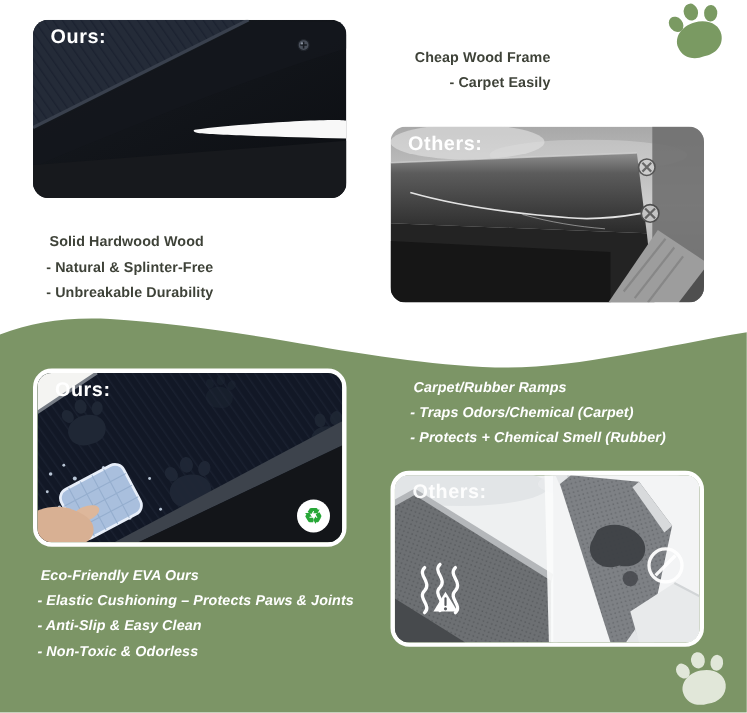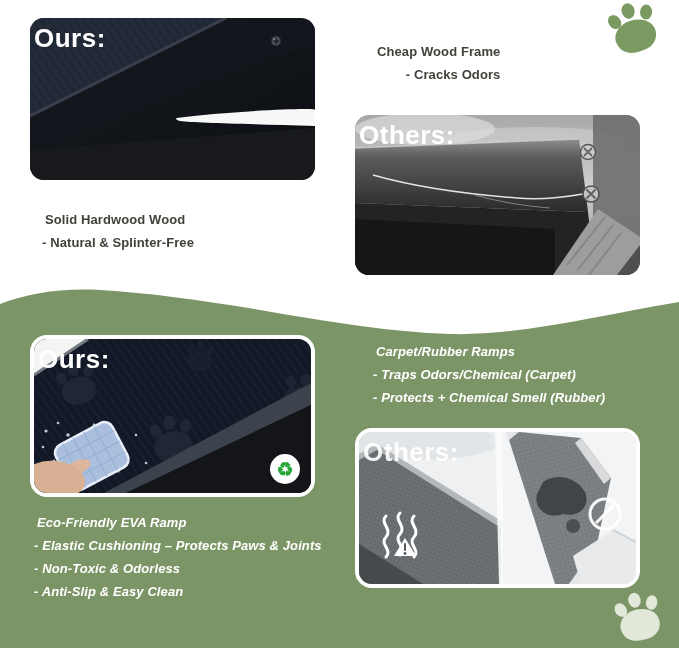--- a/index.html
+++ b/index.html
@@ -4,21 +4,21 @@
 <style>
   html,body{margin:0;padding:0;background:#fff;}
   .page{position:relative;width:679px;height:648px;background:#ffffff;overflow:hidden;
         font-family:"Liberation Sans",sans-serif;}
   .wave{position:absolute;left:0;top:0;width:679px;height:648px;z-index:0;}
   .corner-paw{position:absolute;z-index:1;}
   .paw-top{left:604px;top:2px;transform:rotate(-16deg);}
   .paw-bottom{left:610px;top:592px;transform:rotate(-12deg);}
   .photo{position:absolute;border-radius:14px;overflow:hidden;z-index:2;}
   .photo svg{display:block;width:100%;height:100%;}
-  .photo-label{position:absolute;top:5px;left:4px;font-size:26px;font-weight:700;color:#fff;
+  .photo-label{position:absolute;top:5px;left:16px;font-size:18px;font-weight:700;color:#fff;
                letter-spacing:.5px;z-index:3;}
   .p1{left:30px;top:18px;width:285px;height:162px;}
   .p2{left:355px;top:115px;width:285px;height:160px;}
   .p3{left:30px;top:335px;width:277px;height:154px;border:4px solid #fff;border-radius:17px;}
   .p4{left:355px;top:428px;width:277px;height:152px;border:4px solid #fff;border-radius:17px;}
   .dim{opacity:.92;}
   .tb{position:absolute;z-index:2;font-size:13px;font-weight:700;letter-spacing:.1px;white-space:nowrap;}
   .tb .line{line-height:16px;margin-bottom:7px;}
   .tb .heading{padding-left:3px;}
   .tb-dark{color:#3e4238;}
@@ -80,21 +80,21 @@
         <circle r="5" fill="#4a505b" stroke="#20242b" stroke-width="1"></circle>
         <path d="M-3,0 H3 M0,-3 V3" stroke="#171b21" stroke-width="1.4"></path>
         <circle cx="-1.5" cy="-1.5" r="1" fill="#8b93a0"></circle>
       </g>
     </svg>
     <div class="photo-label">Ours:</div>
   </div>
 
   <div class="tb tb-dark tb1">
     <div class="line heading">Cheap Wood Frame</div>
-    <div class="line">- Cracks Odors</div>
+    <div class="line">- Carpet Easily</div>
   </div>
 
   <div class="photo p2">
     <svg viewBox="0 0 285 160" preserveAspectRatio="none">
       <defs>
         <linearGradient id="p2bg" x1="0" y1="0" x2="0" y2="1">
           <stop offset="0" stop-color="#a8a8a8"></stop>
             <stop offset=".45" stop-color="#cfcfcf"></stop>
             <stop offset="1" stop-color="#8e8e8e"></stop>
         </linearGradient>
@@ -125,20 +125,21 @@
         <circle r="8" fill="#c4c4c4" stroke="#4e4e4e" stroke-width="1.5"></circle>
         <path d="M-4.5,-4.5 L4.5,4.5 M-4.5,4.5 L4.5,-4.5" stroke="#636363" stroke-width="2"></path>
       </g>
     </svg>
     <div class="photo-label">Others:</div>
   </div>
 
   <div class="tb tb-dark tb2">
     <div class="line heading">Solid Hardwood Wood</div>
     <div class="line">- Natural &amp; Splinter-Free</div>
+    <div class="line">- Unbreakable Durability</div>
   </div>
 
   <div class="photo p3">
     <svg viewBox="0 0 277 154" preserveAspectRatio="none">
       <defs>
         <pattern id="p3t" width="7" height="7" patternUnits="userSpaceOnUse" patternTransform="rotate(-35)">
           <rect width="7" height="7" fill="#121826"></rect>
           <line x1="0" y1="0" x2="0" y2="7" stroke="#1a2130" stroke-width="2.5"></line>
         </pattern>
       </defs>
@@ -229,19 +230,19 @@
       <line x1="254" y1="98" x2="277" y2="110" stroke="#d2d5d7" stroke-width="2"></line>
       <g transform="translate(246,82)" stroke="#fff" fill="none" stroke-width="3" opacity=".95">
         <circle r="15"></circle>
         <line x1="-9" y1="9" x2="9" y2="-9"></line>
       </g>
     </svg>
     <div class="photo-label dim">Others:</div>
   </div>
 
   <div class="tb tb-light tb4">
-    <div class="line heading">Eco-Friendly EVA Ramp</div>
+    <div class="line heading">Eco-Friendly EVA Ours</div>
     <div class="line">- Elastic Cushioning – Protects Paws &amp; Joints</div>
+    <div class="line">- Anti-Slip &amp; Easy Clean</div>
     <div class="line">- Non-Toxic &amp; Odorless</div>
-    <div class="line">- Anti-Slip &amp; Easy Clean</div>
   </div>
 
 </div>
 
 </body></html>

